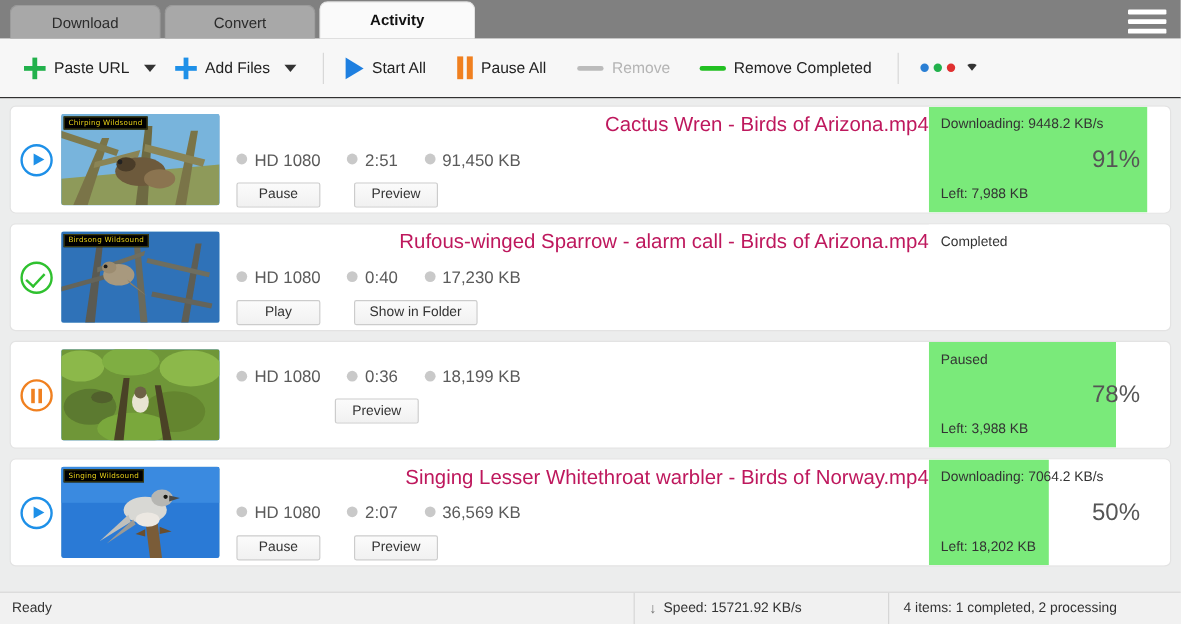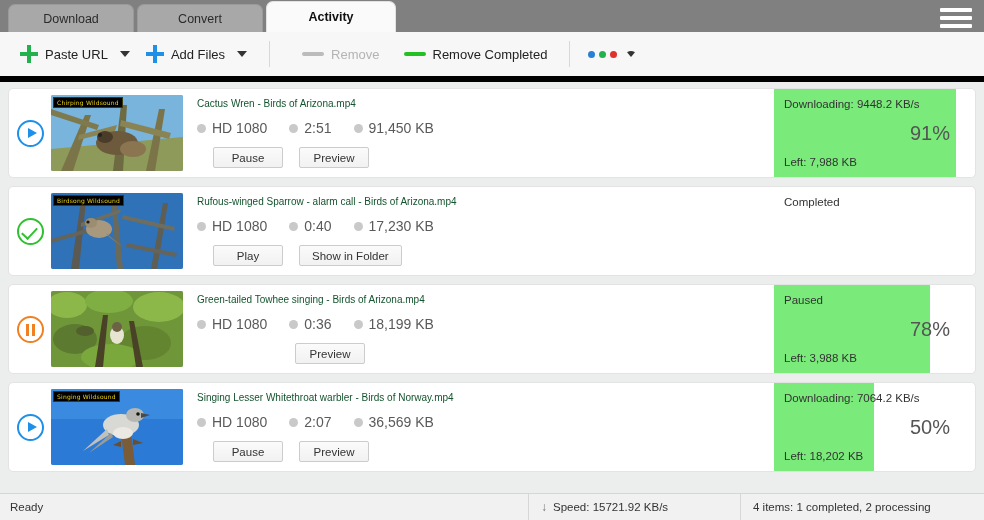--- a/index.html
+++ b/index.html
@@ -32,21 +32,21 @@
   }
   .hamburger {
     position: absolute; right: 12px; top: 8px;
     width: 32px; height: 20px; display: flex; flex-direction: column;
     justify-content: space-between; cursor: pointer;
   }
   .hamburger i { display: block; height: 4px; background: #fff; border-radius: 1px; }
 
   
   .toolbar {
-    height: 50px; background: #f7f7f7; border-bottom: 6px solid #000000;
+    height: 50px; background: #f7f7f7; border-bottom: 1px solid #000000;
     display: flex; align-items: center; padding: 0 14px; flex: 0 0 50px; gap: 0px;
   }
   .tbtn {
     display: flex; align-items: center; gap: 7px; height: 34px;
     padding: 0 6px; font-size: 13px; color: #222; cursor: pointer; white-space: nowrap;
   }
   .tbtn.disabled { color: #b4b4b4; cursor: default; }
   .caret {
     width: 0; height: 0; border-left: 5px solid transparent; border-right: 5px solid transparent;
     border-top: 6px solid #333; margin: 0 10px 0 6px; cursor: pointer;
@@ -102,25 +102,25 @@
   }
   .wm {
     position: absolute; left: 2px; top: 2px; z-index: 5;
     background: #000; color: #e8d018; font-size: 6px; line-height: 9px;
     padding: 0 3px; font-family: "DejaVu Sans", sans-serif; letter-spacing: .2px;
     white-space: nowrap; border: 1px solid #3a3a10;
   }
   .thumb svg { display: block; width: 100%; height: 100%; }
 
   .info { flex: 1 1 auto; padding: 0 0 0 14px; min-width: 0; }
-  .fname { font-size: 10px; color: #14532d; margin-bottom: 11px; white-space: nowrap; overflow: hidden; }
+  .fname { font-size: 17px; color: #be185d; margin-bottom: 11px; white-space: nowrap; overflow: hidden; text-align: right; }
   .meta { display: flex; align-items: center; gap: 22px; margin-bottom: 11px; }
   .meta .m { display: flex; align-items: center; gap: 6px; font-size: 14px; color: #5a5a5a; }
   .meta .m::before { content: ""; width: 9px; height: 9px; border-radius: 50%; background: #c9c9c9; display: block; }
-  .acts { display: flex; gap: 16px; margin-left: 16px; }
+  .acts { display: flex; gap: 28px; }
   .btn {
     min-width: 70px; height: 21px; padding: 0 12px;
     background: linear-gradient(#fbfbfb, #f1f1f1);
     border: 1px solid #ccc; border-radius: 2px;
     font-size: 11.5px; color: #333; cursor: pointer;
     display: flex; align-items: center; justify-content: center;
     font-family: "Liberation Sans", sans-serif;
   }
 
   .prog {
@@ -176,21 +176,32 @@
     <div class="caret"></div>
 
     <div class="tbtn">
       <span class="plus blue"></span>
       <span>Add Files</span>
     </div>
     <div class="caret"></div>
 
     <div class="tsep"></div>
 
-
+    <div class="tbtn">
+      <span class="tri-play"></span>
+      <span>Start All</span>
+    </div>
+
+    <div class="tbtn" style="margin-left:14px;">
+      <span class="pausebars">
+          <i></i>
+          <i></i>
+        </span>
+      <span>Pause All</span>
+    </div>
 
     <div class="tbtn disabled" style="margin-left:14px;">
       <span class="dash grey"></span>
       <span>Remove</span>
     </div>
 
     <div class="tbtn" style="margin-left:12px;">
       <span class="dash green"></span>
       <span>Remove Completed</span>
     </div>
@@ -304,21 +315,20 @@
           <ellipse cx="94" cy="52" rx="26" ry="17" fill="#64852f"></ellipse>
           <ellipse cx="60" cy="66" rx="30" ry="13" fill="#7aa83c"></ellipse>
           <path d="M44 76 L52 24 L57 24 L52 76Z" fill="#4a4226"></path>
           <path d="M85 76 L78 30 L83 30 L92 76Z" fill="#4a4226"></path>
           <ellipse cx="66" cy="44" rx="7" ry="9" fill="#e8e4d2"></ellipse>
           <ellipse cx="66" cy="36" rx="5" ry="5" fill="#6d6246"></ellipse>
           <ellipse cx="34" cy="40" rx="9" ry="5" fill="#51602c"></ellipse>
         </svg>
       </div>
       <div class="info">
-        <div class="fname">Green-tailed Towhee singing - Birds of Arizona.mp4</div>
         <div class="meta">
           <span class="m">HD 1080</span>
           <span class="m">0:36</span>
           <span class="m">18,199 KB</span>
         </div>
         <div class="acts" style="padding-left:82px;">
           <div class="btn">Preview</div>
         </div>
       </div>
       <div class="prog">

